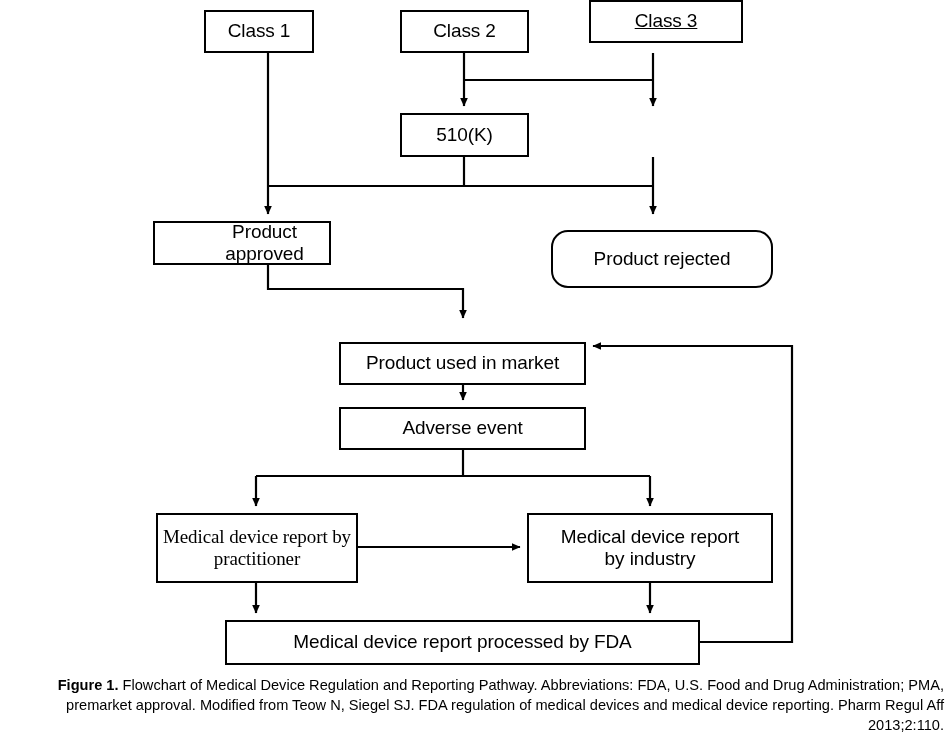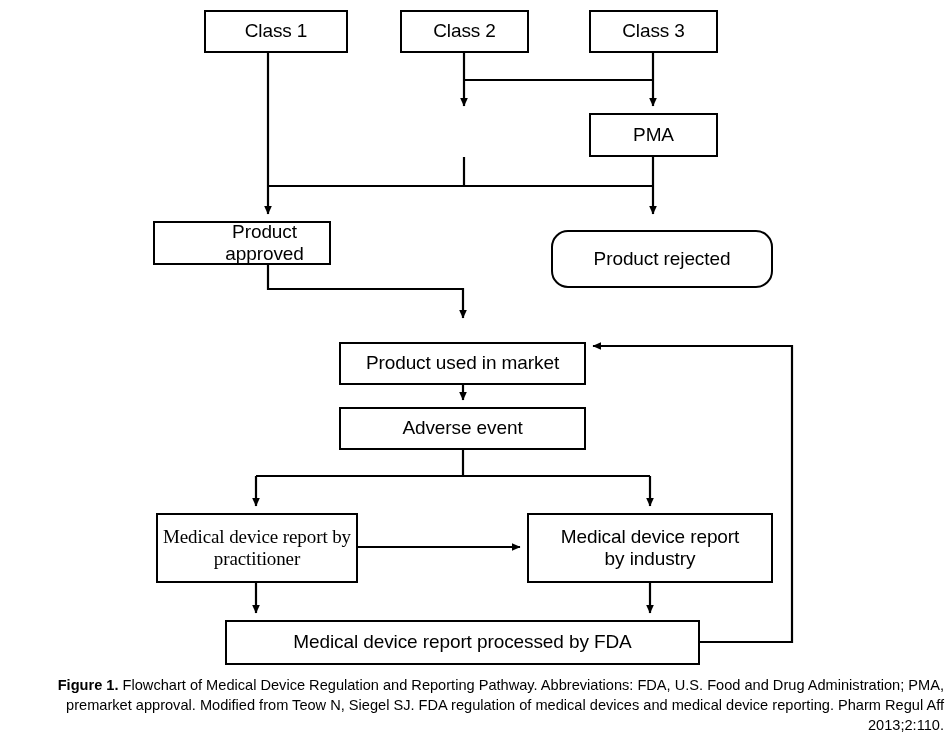--- a/index.html
+++ b/index.html
@@ -105,28 +105,28 @@
 
       <path d="M 256 583 L 256 613" marker-end="url(#arrowhead)"></path>
 
       <path d="M 650 583 L 650 613" marker-end="url(#arrowhead)"></path>
 
       <path d="M 700 642 L 792 642 L 792 346 L 593 346" marker-end="url(#arrowhead)"></path>
 
     </g>
   </svg>
 
-  <div class="node" style="left:204px; top:10px; width:144px; height:43px;">Class 1</div>
+  <div class="node" style="left:204px; top:10px; width:110px; height:43px;">Class 1</div>
 
   <div class="node" style="left:400px; top:10px; width:129px; height:43px;">Class 2</div>
 
-  <div class="node" style="left:589px; top:10px; width:129px; height:43px;">Class 3</div>
+  <div class="node" style="left:589px; top:0; width:154px; height:43px;text-decoration:underline;">Class 3</div>
 
+  <div class="node" style="left:400px; top:113px; width:129px; height:44px;">510(K)</div>
 
-  <div class="node" style="left:589px; top:113px; width:129px; height:44px;">PMA</div>
 
   <div class="node" style="left:153px; top:221px; width:178px; height:44px;padding-left:45px;">Product approved</div>
 
   <div class="node" style="left:551px; top:230px; width:222px; height:58px;border-radius:17px;">Product rejected</div>
 
   <div class="node" style="left:339px; top:342px; width:247px; height:43px;">Product used in market</div>
 
   <div class="node" style="left:339px; top:407px; width:247px; height:43px;">Adverse event</div>
 
   <div class="node" style="left:156px; top:513px; width:202px; height:70px;font-family:Liberation Serif, serif;">Medical device report by

